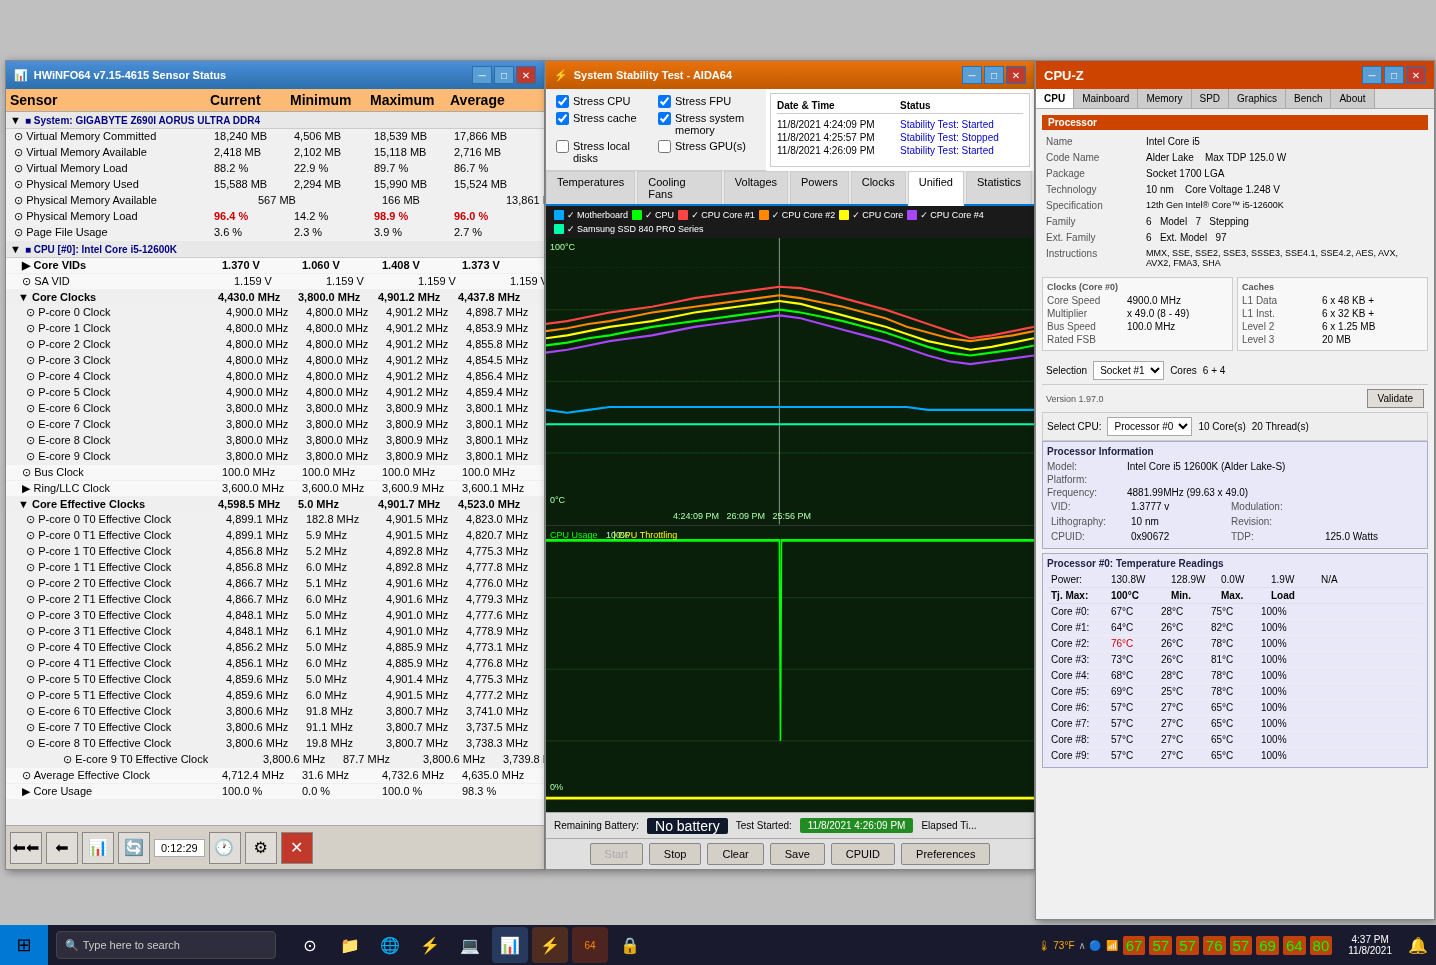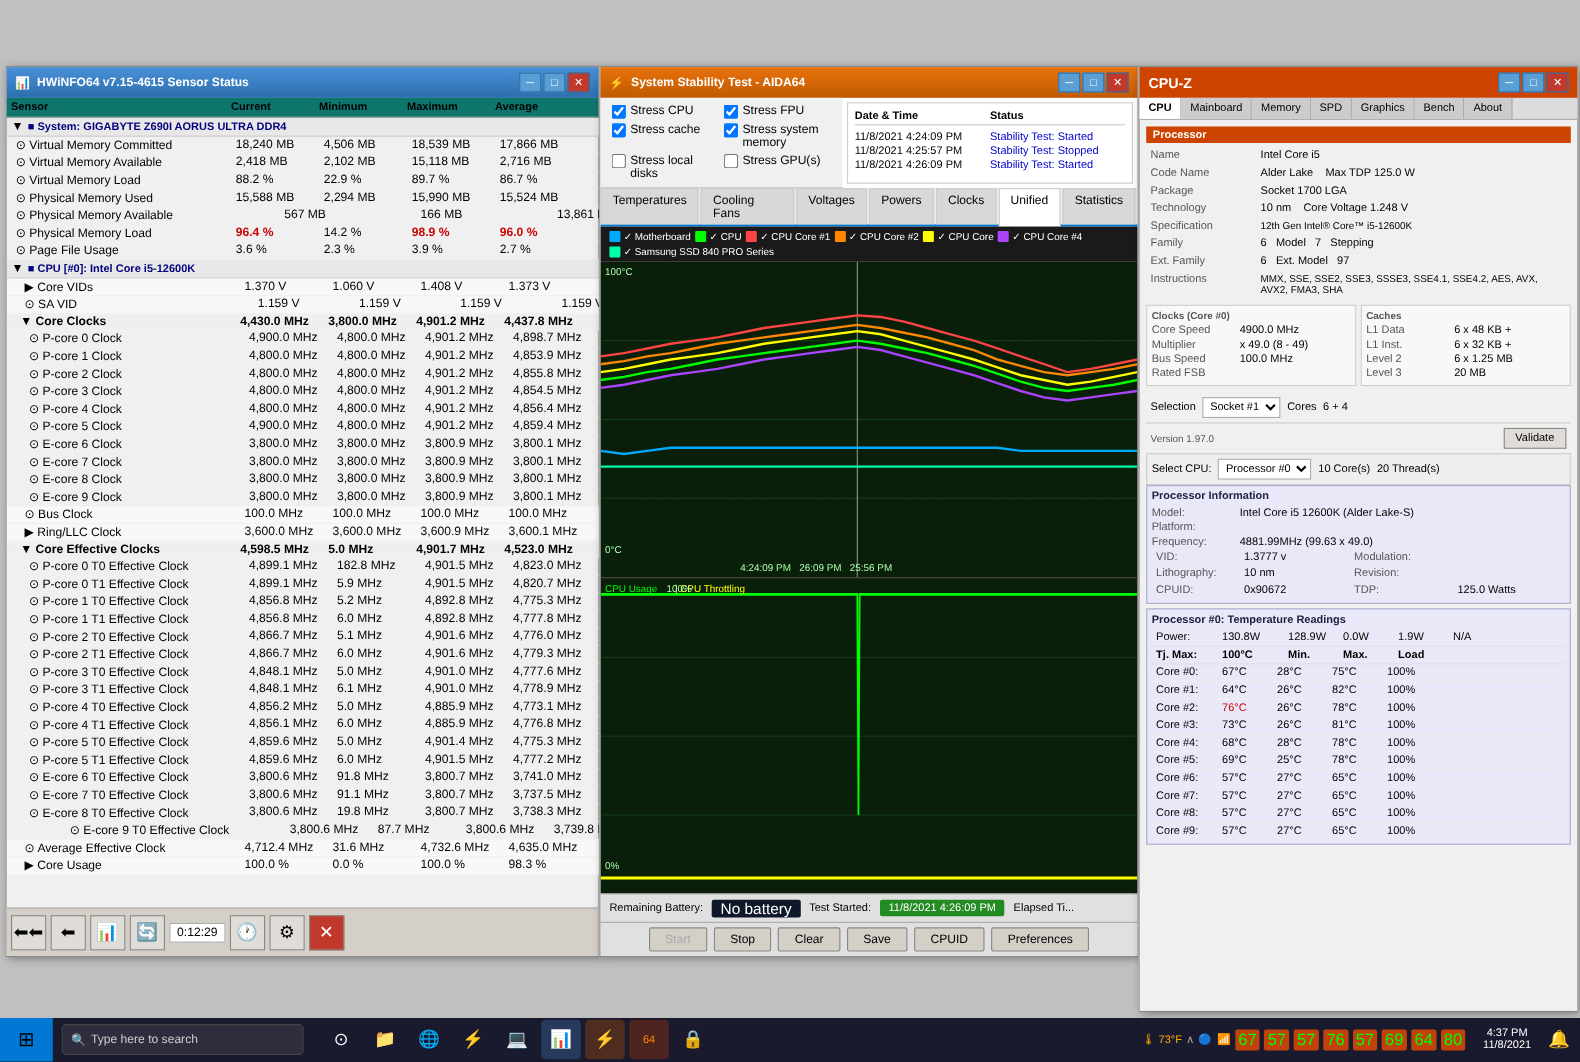--- a/index.html
+++ b/index.html
@@ -17,21 +17,21 @@
 
     
     .hwinfo-window { position: absolute; top: 60px; left: 5px; width: 540px; height: 810px; background: #f0f0f0; border: 1px solid #888; box-shadow: 2px 2px 8px rgba(0,0,0,0.4); display: flex; flex-direction: column; }
     .window-titlebar { background: linear-gradient(to bottom, #4a90d9, #2c6fad); color: white; padding: 4px 8px; display: flex; align-items: center; justify-content: space-between; height: 28px; }
     .window-title { font-size: 11px; font-weight: bold; display: flex; align-items: center; gap: 6px; }
     .window-controls { display: flex; gap: 2px; }
     .win-btn { width: 20px; height: 18px; background: #5a9fd4; border: 1px solid #2c6fad; color: white; font-size: 10px; cursor: pointer; display: flex; align-items: center; justify-content: center; }
     .win-btn.close { background: #c0392b; }
 
     
-    .hwinfo-table-header { display: grid; grid-template-columns: 200px 80px 80px 80px 80px; background: #0f766e; border-bottom: 1px solid #aaa; font-size: 10px; font-weight: bold; padding: 3px 4px; }
+    .hwinfo-table-header { display: grid; grid-template-columns: 200px 80px 80px 80px 80px; background: #fdba74; border-bottom: 1px solid #aaa; font-size: 14px; font-weight: bold; padding: 3px 4px; }
     .hwinfo-group { display: flex; align-items: center; padding: 2px 4px; background: #e8e8e8; font-weight: bold; border-bottom: 1px solid #ccc; cursor: pointer; }
     .hwinfo-group-icon { margin-right: 4px; }
     .hwinfo-subrow { display: grid; grid-template-columns: 200px 80px 80px 80px 80px; padding: 1px 4px 1px 16px; border-bottom: 1px solid #f0f0f0; }
     .value-red { color: #cc0000; font-weight: bold; }
 
     
     .hwinfo-toolbar { background: #d4d0c8; border-top: 1px solid #aaa; padding: 4px; display: flex; gap: 4px; align-items: center; height: 44px; }
     .toolbar-btn { background: #e0ddd8; border: 1px solid #888; width: 32px; height: 32px; cursor: pointer; display: flex; align-items: center; justify-content: center; font-size: 16px; }
     .toolbar-time { font-size: 11px; background: white; border: 1px solid #aaa; padding: 2px 6px; }
 
@@ -178,21 +178,21 @@
         <span>2.3 %</span>
         <span>3.9 %</span>
         <span>2.7 %</span>
     </div>
 
     <div class="hwinfo-group">
       <span class="hwinfo-group-icon">▼</span>
       <span style="font-size:10px;color:#000080;font-weight:bold;">■ CPU [#0]: Intel Core i5-12600K</span>
     </div>
 
-    <div class="hwinfo-subrow" style="padding-left:16px;background:#f8f8f8;">
+    <div class="hwinfo-subrow" style="padding-left:16px;background:#f8f8f8;font-weight:bold;">
       <span>▶ Core VIDs</span>
       <span>1.370 V</span>
         <span>1.060 V</span>
         <span>1.408 V</span>
         <span>1.373 V</span>
     </div>
     <div class="hwinfo-subrow" style="padding-left:16px;background:#f8f8f8;gap:12px;">
       <span>⊙ SA VID</span>
       <span>1.159 V</span>
         <span>1.159 V</span>

